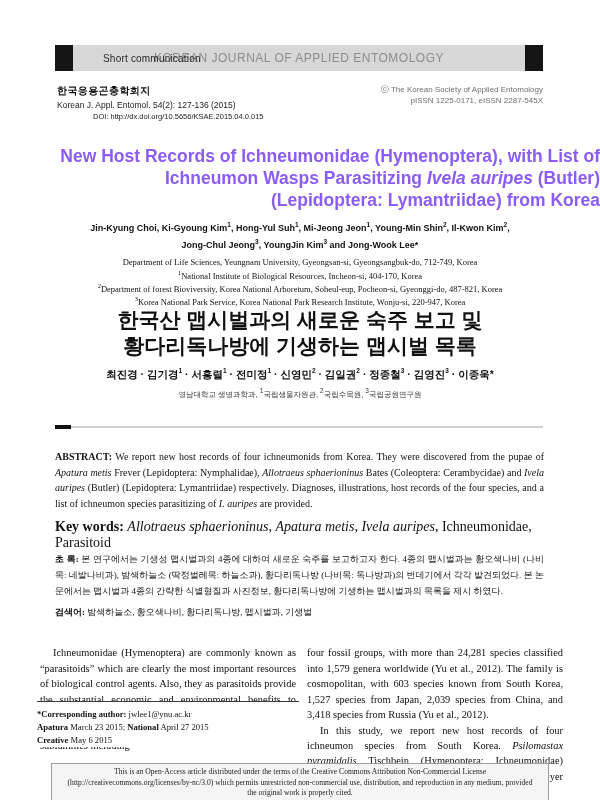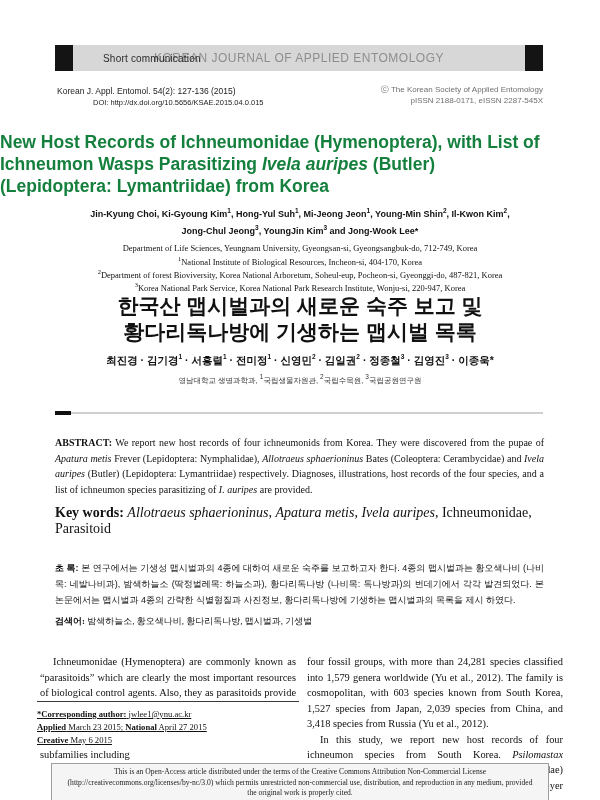--- a/index.html
+++ b/index.html
@@ -18,49 +18,49 @@
   .journal-name { position:absolute; left:0; right:0; text-align:center; font-size:12px; color:#8d8d8d; letter-spacing:.5px; }
 
   
   .masthead { margin:13px 57px 0; display:flex; justify-content:space-between; align-items:flex-start; }
   .mh-l1 { font-size:10px; font-weight:bold; letter-spacing:.4px; }
   .mh-l2 { font-size:8.5px; margin-top:2px; color:#222; }
   .mh-l3 { font-size:7.5px; margin-top:2px; color:#222;padding-left:36px; }
   .mh-right { text-align:right; font-size:8px; color:#6f6f6f; line-height:11px; }
 
   
-  .title { margin-top:24px; text-align:left; font-size:17.5px; line-height:22px; font-weight:bold; color:#15803d; }
+  .title { margin-top:24px; text-align:right; font-size:17.5px; line-height:22px; font-weight:bold; color:#8b5cf6; }
   .authors { margin-top:7px; text-align:center; font-weight:bold; font-size:9px; line-height:13px; }
   sup { font-size:6.5px; }
   .affils { margin-top:5px; text-align:center; font-family:"Liberation Serif", serif; font-size:8.5px; line-height:10.5px; }
 
   .k-title { margin-top:0; text-align:center; font-weight:bold; font-size:21px; line-height:26px; }
   .k-authors { margin-top:8px; text-align:center; font-weight:bold; font-size:10.5px; }
   .k-affils { margin-top:5px; text-align:center; font-size:7.5px; color:#333; }
 
   
   .rule { margin:27px 57px 0 55px; height:2px; background:#cfcfcf; position:relative; }
   .rule::before { content:""; position:absolute; left:0; top:-1px; width:16px; height:4px; background:#111; }
 
   
   .abstract { margin:21px 56px 0 55px; font-family:"Liberation Serif", serif; font-size:10px; line-height:15.5px; text-align:justify; }
   .keywords { margin:8px 56px 0 55px; font-family:"Liberation Serif", serif; font-size:14px; }
-  .k-abstract { margin:23px 56px 0 55px; font-family:Liberation Sans, sans-serif; font-size:9px; line-height:16px; text-align:justify; }
+  .k-abstract { margin:0 56px 0 55px; font-family:Liberation Serif, serif; font-size:9px; line-height:16px; text-align:justify; }
   .k-keywords { margin:7px 56px 0 55px; font-family:"Liberation Serif", serif; font-size:9px; }
 
   
   .body-cols { margin:26px 37px 0 40px; display:flex; gap:11px;
     font-family:"Liberation Serif", serif; font-size:10.4px; line-height:15.4px; text-align:justify; color:#0f0f0f; }
   .bcol { flex:1; min-width:0; }
   .indent { text-indent:13px; }
 
   
   .footnote { position:absolute; left:37px; top:701px; width:262px; background:#fff;
     border-top:1px solid #3a3a3a; padding-top:6px;
-    font-family:"Liberation Serif", serif; font-size:8.6px; line-height:13px; z-index:2;text-decoration:underline; }
+    font-family:"Liberation Serif", serif; font-size:8.6px; line-height:13px; z-index:2; }
   .footnote a { color:inherit; text-decoration:none; }
 
   
   .license { position:absolute; left:51px; right:51px; top:763px; z-index:3;
     background:var(--license-bg,#f5f5f5); border:1px solid #9e9e9e; padding:3px 10px;
     text-align:center; font-family:"Liberation Serif", serif; font-size:7.6px; line-height:10.5px; color:#1d1d1d; }
 </style>
 </head>
 <body>
 
@@ -68,26 +68,27 @@
   <div class="block"></div>
   <div class="bar">
     <span class="journal-name">KOREAN JOURNAL OF APPLIED ENTOMOLOGY</span>
     <span class="type-label">Short communication</span>
   </div>
   <div class="block"></div>
 </div>
 
 <div class="masthead">
   <div>
+    <div class="mh-l1">한국응용곤충학회지</div>
     <div class="mh-l2">Korean J. Appl. Entomol. 54(2): 127-136 (2015)</div>
     <div class="mh-l3">DOI: http://dx.doi.org/10.5656/KSAE.2015.04.0.015</div>
   </div>
   <div class="mh-right">
     <div>ⓒ The Korean Society of Applied Entomology</div>
-    <div>pISSN 2188-0171, eISSN 2287-545X</div>
+    <div>pISSN 1225-0171, eISSN 2287-545X</div>
   </div>
 </div>
 
 <div class="title">New Host Records of Ichneumonidae (Hymenoptera), with List of<br>Ichneumon Wasps Parasitizing <i>Ivela auripes</i> (Butler)<br>(Lepidoptera: Lymantriidae) from Korea</div>
 <div class="authors">
   <div>Jin-Kyung Choi, Ki-Gyoung Kim<sup>1</sup>, Hong-Yul Suh<sup>1</sup>, Mi-Jeong Jeon<sup>1</sup>, Young-Min Shin<sup>2</sup>, Il-Kwon Kim<sup>2</sup>,</div>
   <div>Jong-Chul Jeong<sup>3</sup>, YoungJin Kim<sup>3</sup> and Jong-Wook Lee*</div>
 </div>
 <div class="affils">
   <div>Department of Life Sciences, Yeungnam University, Gyeongsan-si, Gyeongsangbuk-do, 712-749, Korea</div>
@@ -115,17 +116,17 @@
     <p>four fossil groups, with more than 24,281 species classified into 1,579 genera worldwide (Yu et al., 2012). The family is cosmopolitan, with 603 species known from South Korea, 1,527 species from Japan, 2,039 species from China, and 3,418 species from Russia (Yu et al., 2012).</p>
     <p class="indent">In this study, we report new host records of four ichneumon species from South Korea. <i>Psilomastax pyramidalis</i> Tischbein (Hymenoptera: Ichneumonidae) emerged from the pupae of <i>Apatura metis</i> Freyer (Lepidoptera: Nymphalidae). <i>A. iris</i></p>
   </div>
 </div>
 
 <div class="footnote">
   <div>
     <b>*Corresponding author:</b>
     <a href="#">jwlee1@ynu.ac.kr</a>
   </div>
-  <div><b>Applied</b> March 23 2015; <b>National</b> April 27 2015</div>
+  <div><b>Apatura</b> March 23 2015; <b>National</b> April 27 2015</div>
   <div><b>Creative</b> May 6 2015</div>
 </div>
 
 <div class="license">This is an Open-Access article distributed under the terms of the Creative Commons Attribution Non-Commercial License (http://creativecommons.org/licenses/by-nc/3.0) which permits unrestricted non-commercial use, distribution, and reproduction in any medium, provided the original work is properly cited.</div>
 
 </body></html>

